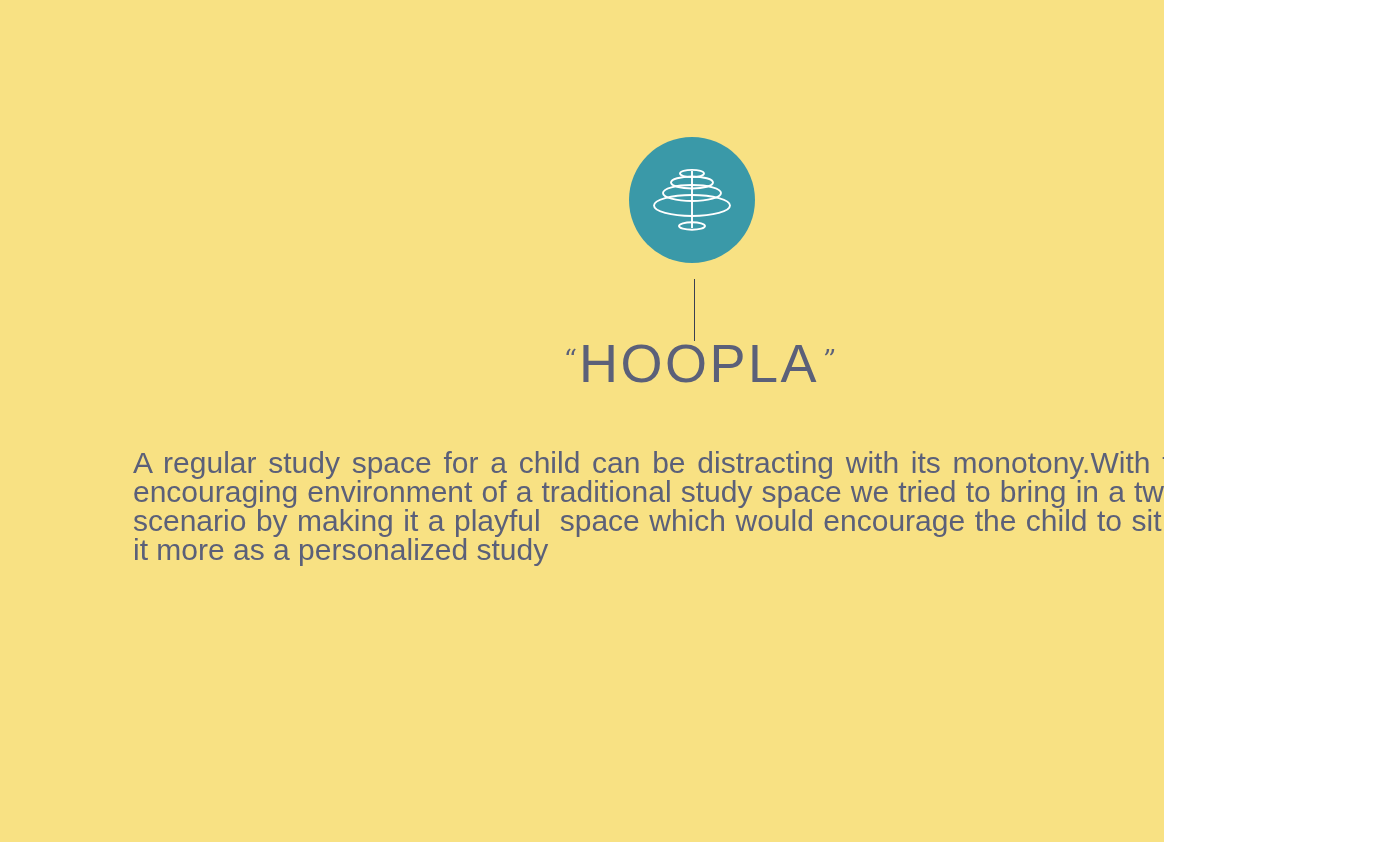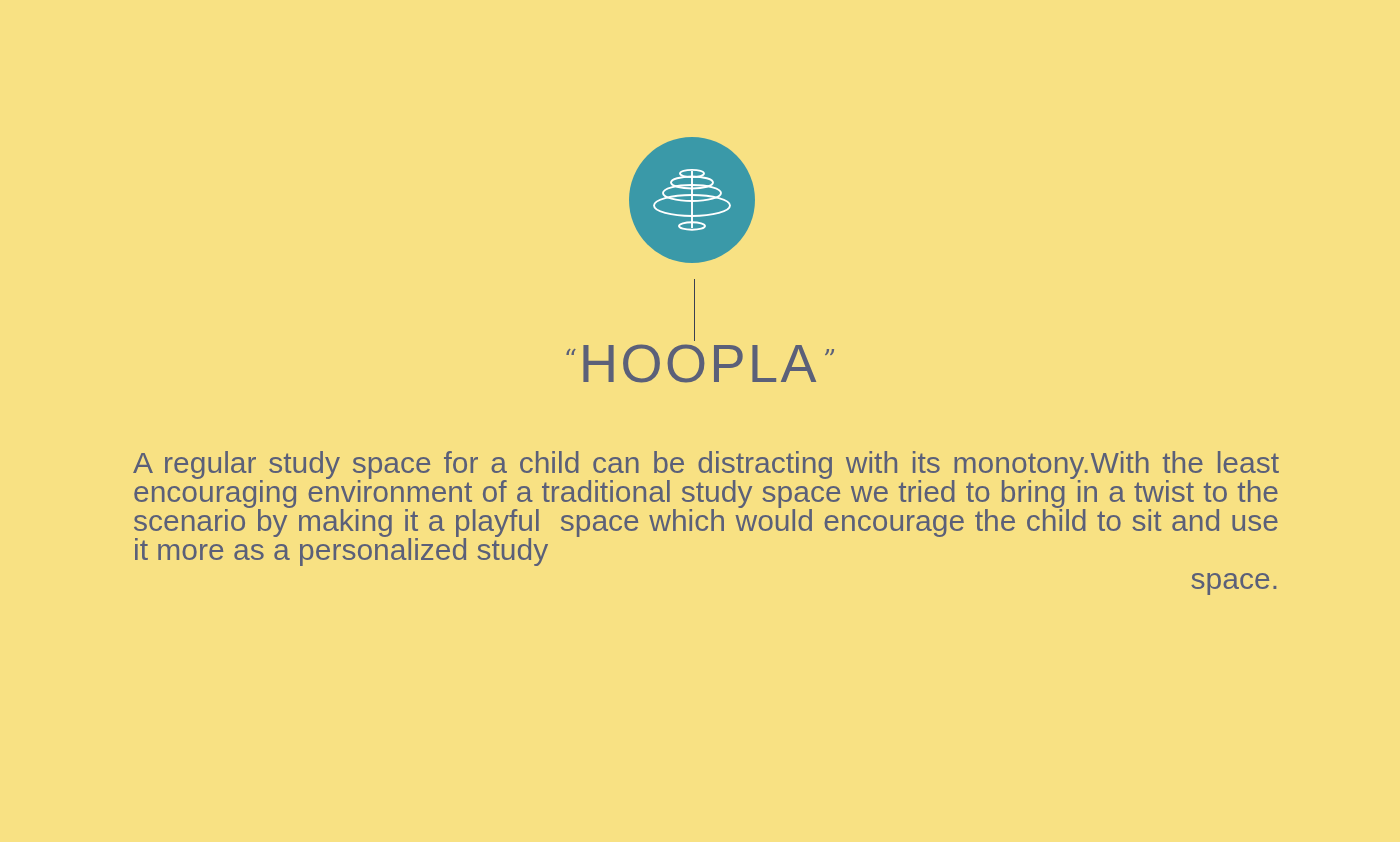--- a/index.html
+++ b/index.html
@@ -9,21 +9,21 @@
   }
   body {
     width: 1400px;
     height: 842px;
     overflow: hidden;
     font-family: "Liberation Sans", sans-serif;
   }
 
   #slide {
     position: relative;
-    width: 1400px;
+    width: 1164px;
     height: 842px;
     background: #F8E183;
     overflow: hidden;
   }
 
   
   .logo-badge {
     position: absolute;
     left: 629px;
     top: 137px;

